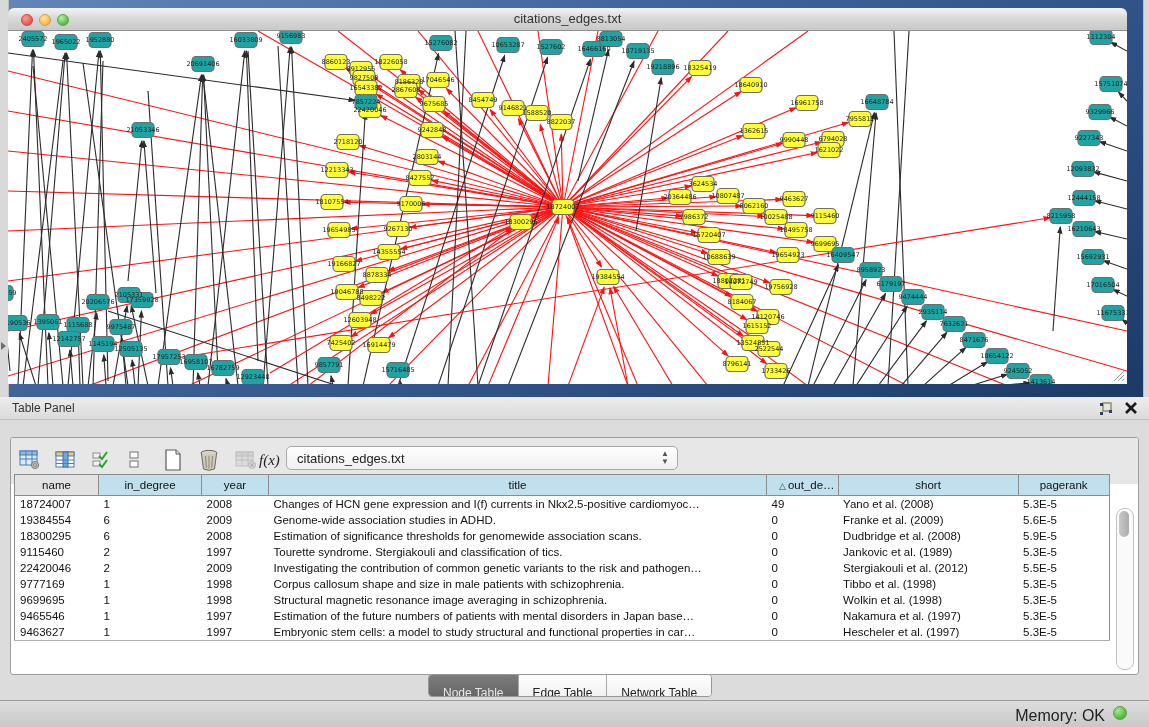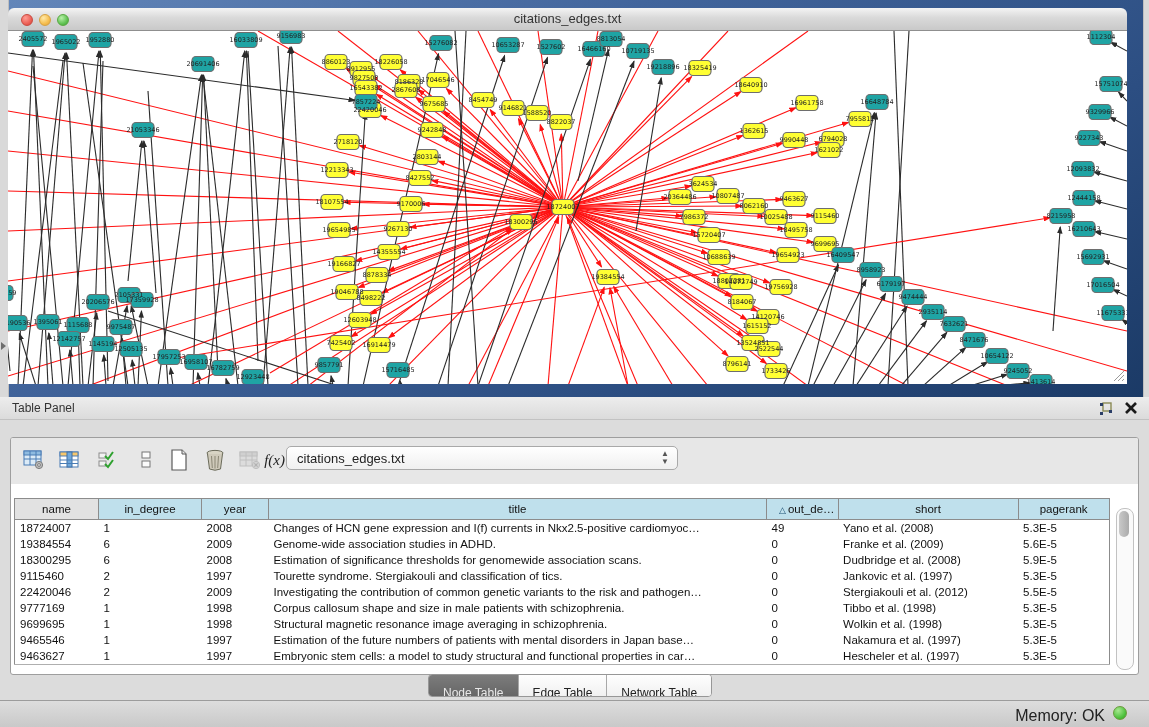--- a/index.html
+++ b/index.html
@@ -27,28 +27,28 @@
   
   #table-panel{position:absolute;left:0;top:397px;width:1149px;height:330px;background:#DCDCDC;}
   .panel-header{position:absolute;left:0;top:0;width:1149px;height:22px;
       background:linear-gradient(#EDEDED,#DBDBDB);border-bottom:1px solid #C2C2C2;}
   .panel-title{position:absolute;left:12px;top:4px;font-size:12px;color:#333;}
   .panel-float{position:absolute;left:1098px;top:4px;width:16px;height:16px;cursor:default;}
   .panel-close{position:absolute;left:1124px;top:4px;width:14px;height:14px;}
   .panel-box{position:absolute;left:10px;top:40px;width:1127px;height:236px;background:#FFFFFF;
       border:1px solid #9E9E9E;border-radius:3px;overflow:hidden;}
   .toolbar{position:absolute;left:0;top:0;width:100%;height:46px;background:#E7E7E7;}
-  .tb-icon{position:absolute;top:8px;width:26px;height:28px;display:flex;align-items:center;justify-content:flex-end;}
+  .tb-icon{position:absolute;top:8px;width:26px;height:28px;display:flex;align-items:center;justify-content:flex-start;}
   .fx-label{font-size:15px;font-style:italic;font-family:"Liberation Serif",serif;color:#222;}
   .combo{position:absolute;left:275px;top:8px;width:392px;height:24px;background:linear-gradient(#FFFFFF,#F0F0F0);
       border:1px solid #A9A9A9;border-radius:5px;box-sizing:border-box;}
   .combo-text{position:absolute;left:10px;top:4px;font-size:13px;color:#222;}
   .combo-arrows{position:absolute;right:8px;top:3px;font-size:8px;color:#555;line-height:8px;text-align:center;}
   
-  .tbl{position:absolute;left:3px;top:60px;border-collapse:collapse;table-layout:fixed;font-size:11.5px;color:#111;}
+  .tbl{position:absolute;left:3px;top:36px;border-collapse:collapse;table-layout:fixed;font-size:11.5px;color:#111;}
   .tbl th{height:20px;background:#BFE0EC;border:1px solid #8C8C8C;border-top:1px solid #8C8C8C;
       font-weight:normal;font-size:11.5px;text-align:center;overflow:hidden;white-space:nowrap;padding:0 3px;}
   .tbl th.hdr-name{background:#E2E2E2;}
   .tbl th.hdr-out{text-align:left;padding-left:12px;}
   .sort-tri{color:#1B4F72;font-size:9px;margin-right:2px;}
   .tbl td{height:16px;padding:0 0 0 5px;border:0;overflow:hidden;white-space:nowrap;text-overflow:clip;}
   .tbl tr td:first-child{border-left:1px solid #8C8C8C;}
   .tbl tr td:last-child{border-right:1px solid #8C8C8C;}
   .tbl tbody tr:last-child td{border-bottom:1px solid #AFAFAF;}
   .c0{width:84px;} .c1{width:103px;} .c2{width:67px;} .c3{width:498px;} .c4{width:54px;} .c5{width:180px;} .c6{width:91px;}
@@ -659,21 +659,21 @@
               <td>0</td>
               <td>Dudbridge et al. (2008)</td>
               <td>5.9E-5</td>
             </tr>
             <tr>
               <td>9115460</td>
               <td>2</td>
               <td>1997</td>
               <td>Tourette syndrome. Stergiakouli and classification of tics.</td>
               <td>0</td>
-              <td>Jankovic et al. (1997)</td>
+              <td>Jankovic et al. (1989)</td>
               <td>5.3E-5</td>
             </tr>
             <tr>
               <td>22420046</td>
               <td>2</td>
               <td>2009</td>
               <td>Investigating the contribution of common genetic variants to the risk and pathogen…</td>
               <td>0</td>
               <td>Stergiakouli et al. (2012)</td>
               <td>5.5E-5</td>

